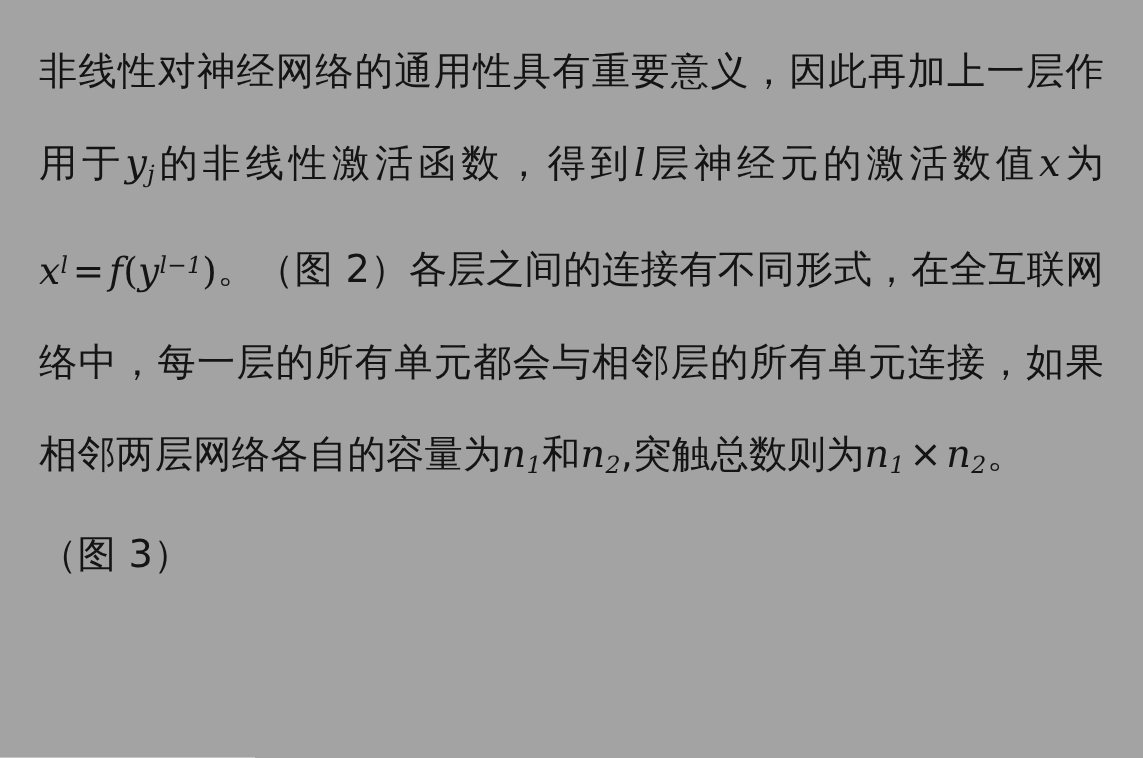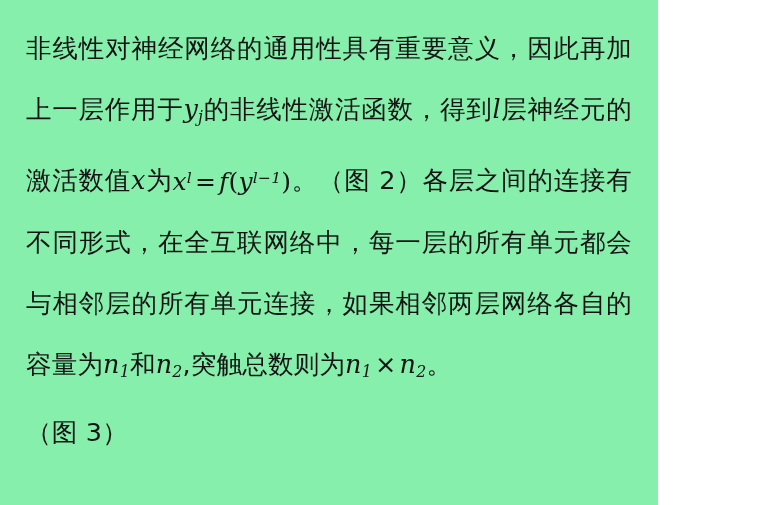--- a/index.html
+++ b/index.html
@@ -9,24 +9,24 @@
   }
   body {
     width: 762px;
     height: 505px;
     overflow: hidden;
     font-family: "Liberation Serif", "DejaVu Serif", serif;
     color: #1a1a1a;
   }
   .page {
     box-sizing: border-box;
-    width: 658px;
+    width: 762px;
     height: 505px;
     padding: 18px 26px 10px 26px;
-    background: #86efac;
+    background: #a3a3a3;
   }
   .body-text {
     font-size: 25.5px;
     line-height: 61px;
     text-align: justify;
     text-justify: inter-ideograph;
     letter-spacing: 0.2px;
     color: #141414;
     font-family: "DejaVu Sans", "Liberation Sans", sans-serif;
     font-weight: 400;

